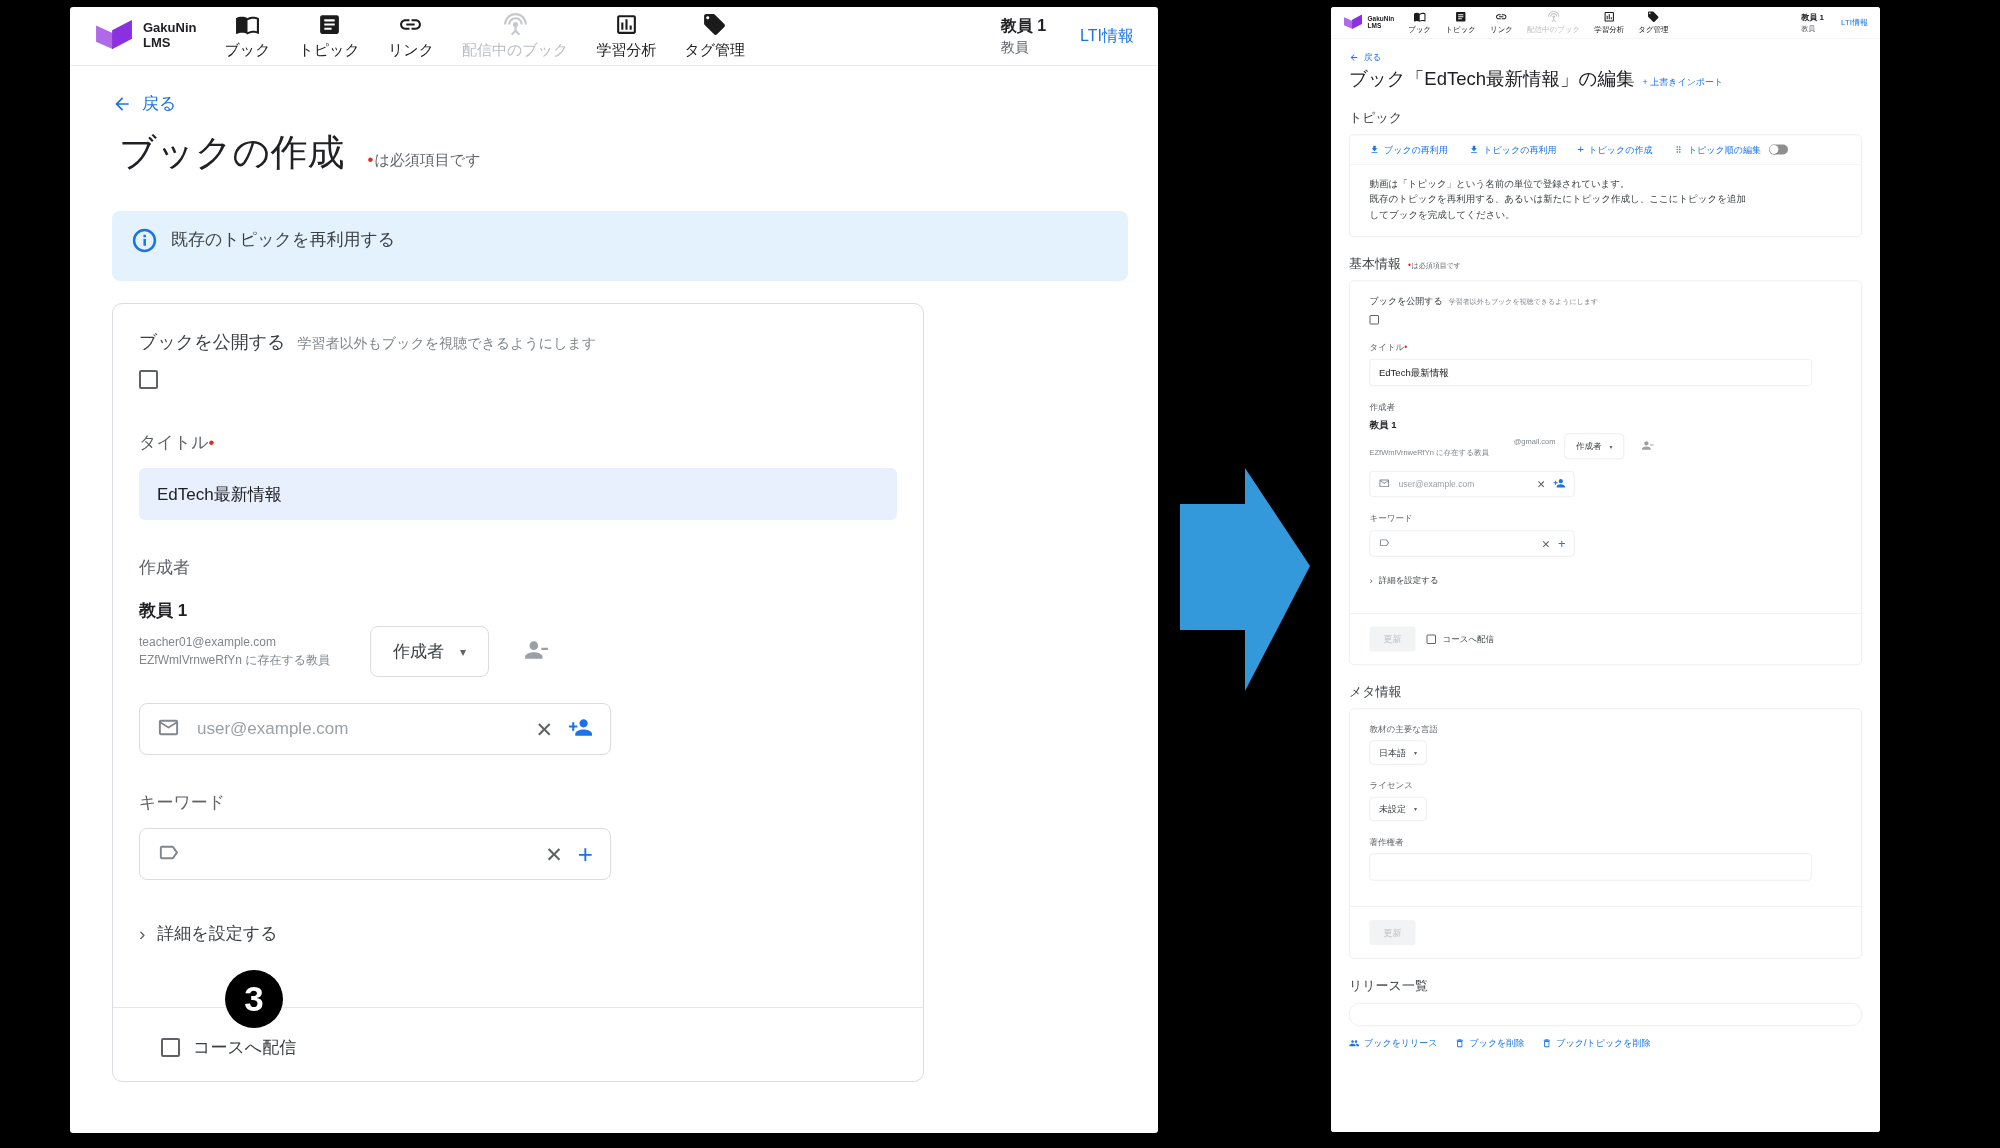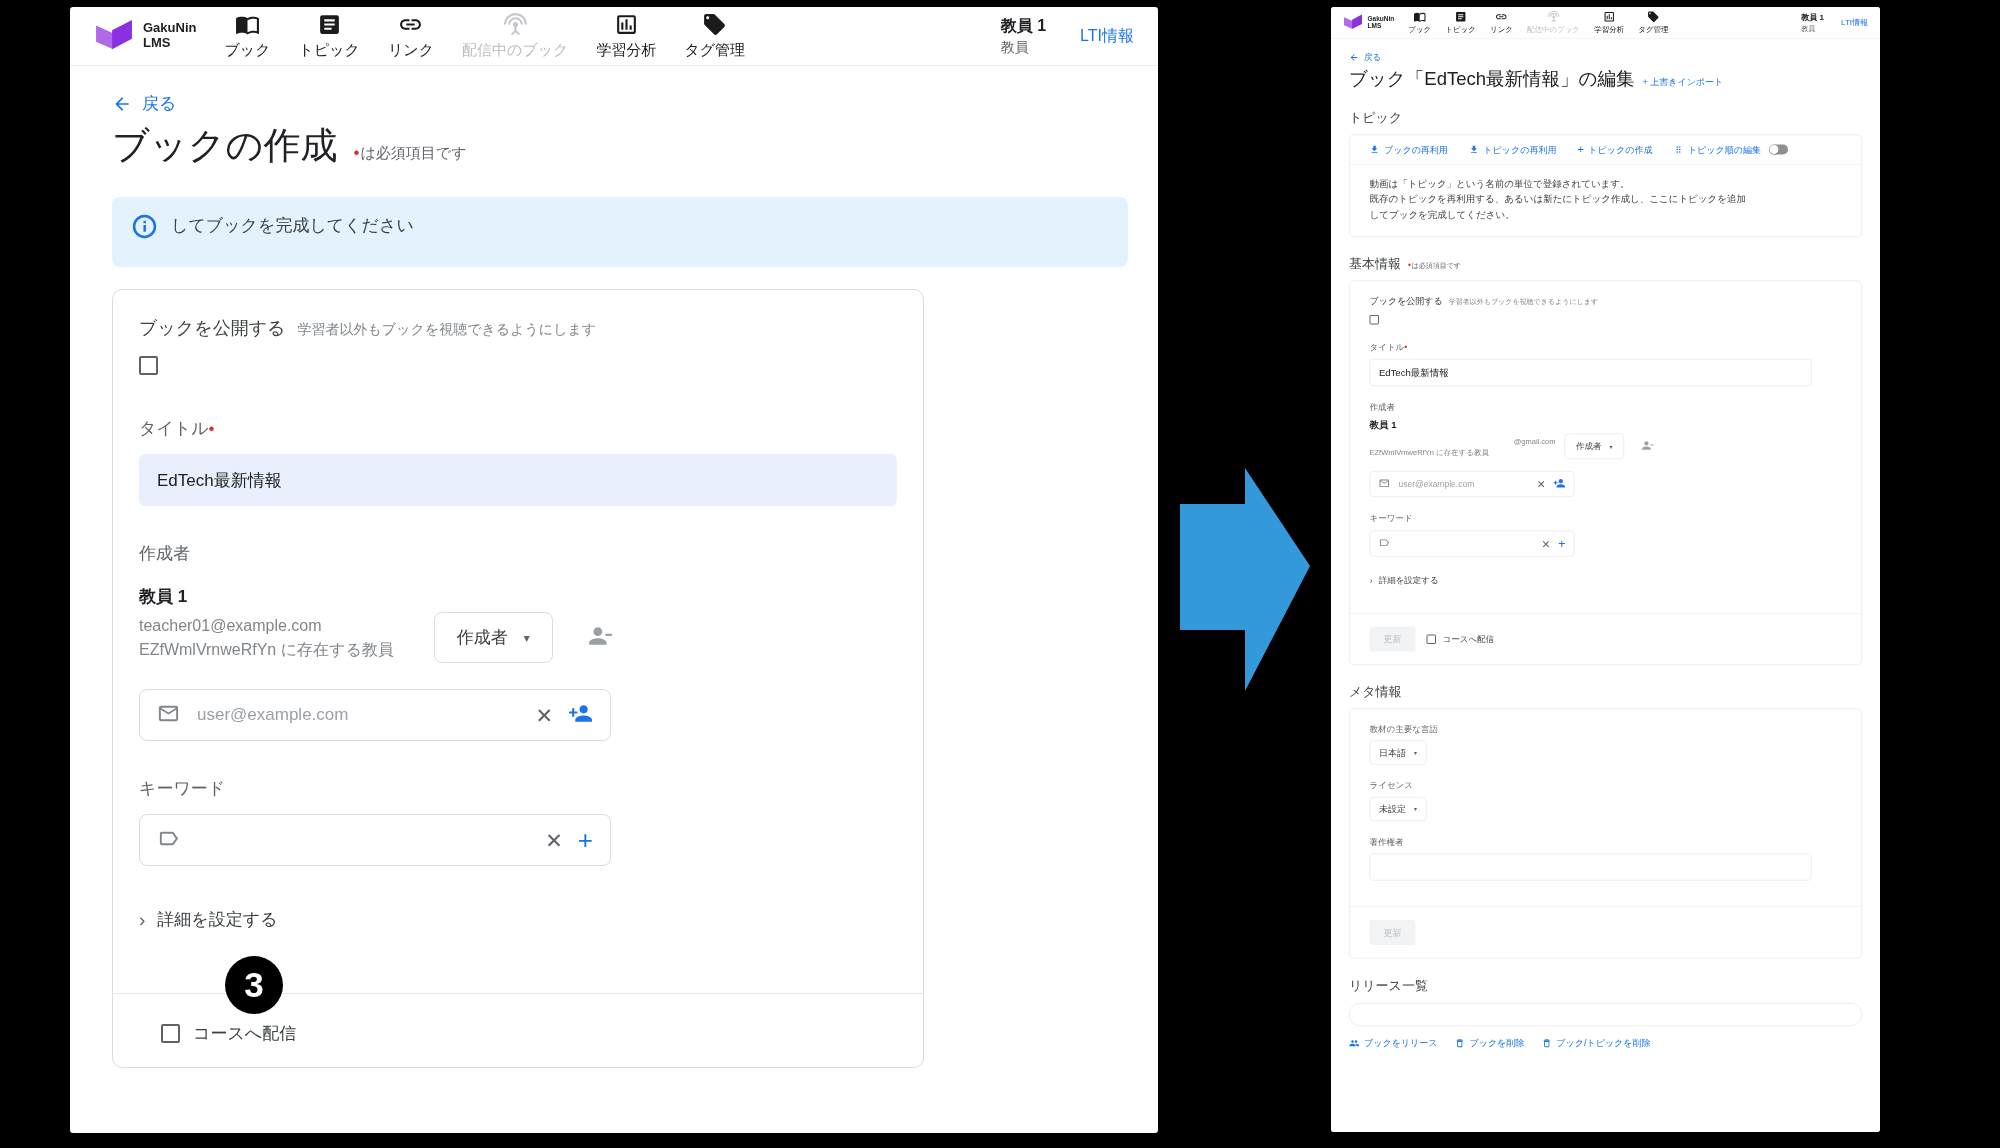--- a/index.html
+++ b/index.html
@@ -46,21 +46,21 @@
   .publish-hint{font-size:14px;color:#80868b;}
   .checkbox{display:inline-block;width:19px;height:19px;border:2px solid #5f6368;border-radius:2px;background:#fff;box-sizing:border-box;cursor:pointer;flex:0 0 auto;}
   .cb-row{margin-top:16px;}
   .field-label{font-size:17px;color:#5f6368;margin-top:38px;}
   .filled-input{display:block;margin-top:14px;width:100%;height:52px;background:#e8f0fe;border:none;border-radius:6px;
     padding:0 18px;font-size:17px;color:#202124;box-sizing:border-box;font-family:inherit;}
   .outline-input{display:block;margin-top:12px;height:54px;background:#fff;border:1px solid #dadce0;border-radius:6px;
     padding:0 18px;font-size:19px;color:#202124;box-sizing:border-box;font-family:inherit;}
   .author-name{font-size:17px;font-weight:bold;margin-top:20px;color:#202124;}
   .author-row{display:flex;align-items:center;margin-top:4px;}
-  .author-col{font-size:16px;color:#80868b;line-height:1.45;}
+  .author-col{font-size:12px;color:#80868b;line-height:1.45;}
   .dropdown{display:inline-flex;align-items:center;gap:16px;border:1px solid #dadce0;border-radius:8px;
     padding:13px 22px;font-size:17px;color:#3c4043;cursor:pointer;background:#fff;white-space:nowrap;}
   .caret{color:#5f6368;font-size:12px;}
   .person-ic{margin-left:34px;}
   .person-ic svg{width:26px;height:26px;fill:#9aa0a6;}
   .icon-input{display:flex;align-items:center;gap:15px;border:1px solid #dadce0;border-radius:8px;height:52px;
     padding:0 17px;box-sizing:border-box;margin-top:14px;}
   .icon-input svg{width:23px;height:23px;}
   .bare-input{flex:1;border:none;outline:none;font-size:17px;color:#202124;font-family:inherit;background:transparent;min-width:0;}
   .bare-input::placeholder{color:#9aa0a6;}
@@ -165,31 +165,31 @@
 
     <main class="content">
       <div class="back-row">
         <svg viewBox="0 0 24 24">
             <path d="M20 11H7.83l5.59-5.59L12 4l-8 8 8 8 1.41-1.41L7.83 13H20v-2z"></path>
           </svg>
         <span>戻る</span>
       </div>
 
       <div class="page-title-row">
-        <h1 class="page-title" style="margin:0;font-weight:normal;">ブックの作成</h1>
+        <h1 class="page-title" style="margin:7px;font-weight:normal;">ブックの作成</h1>
         <span class="required-note"><span class="req-dot">•</span><span>は必須項目です</span></span>
       </div>
 
       <div class="info-banner">
         <svg viewBox="0 0 24 24">
           <circle cx="12" cy="12" r="10" fill="none" stroke="#1a73e8" stroke-width="2.4"></circle>
           <rect x="11" y="10.5" width="2.4" height="6.5" fill="#1a73e8"></rect>
             <rect x="11" y="6.5" width="2.4" height="2.4" fill="#1a73e8"></rect>
         </svg>
-        <span>してブックを完成してください</span>
+        <span>既存のトピックを再利用する</span>
       </div>
 
       <div class="card w810">
         <div class="card-body">
           <div class="publish-row">
             <span class="publish-label">ブックを公開する</span>
             <span class="publish-hint">学習者以外もブックを視聴できるようにします</span>
           </div>
           <div class="cb-row"><span class="checkbox"></span></div>
 

